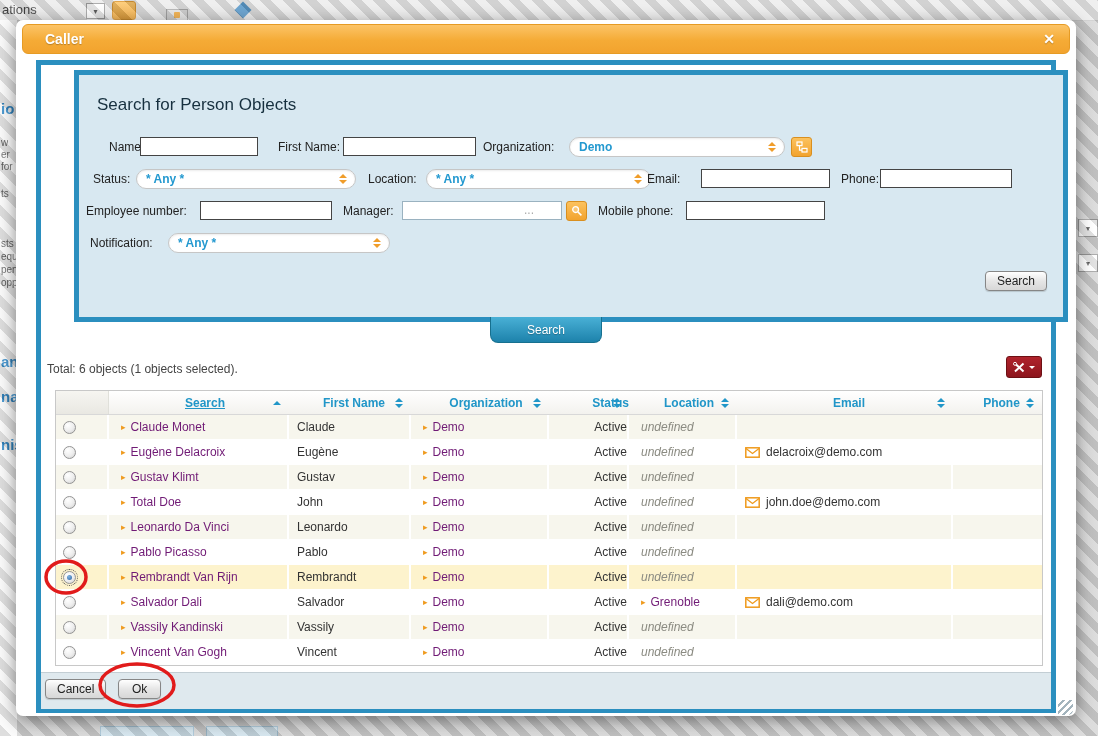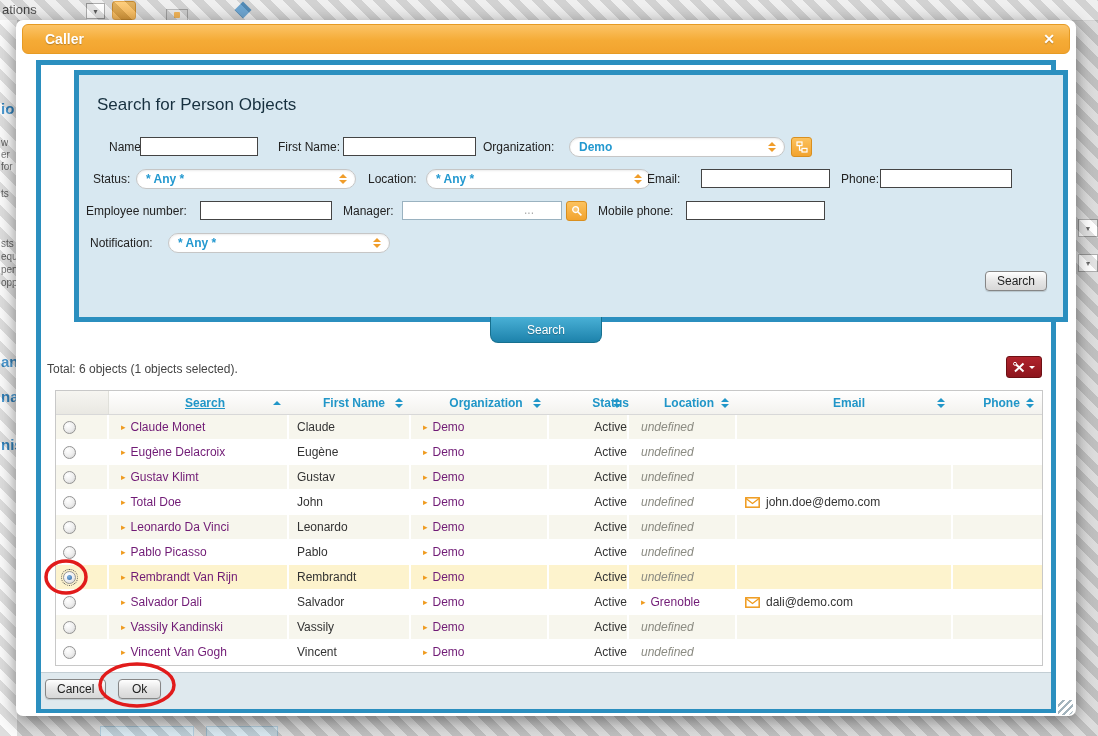--- a/index.html
+++ b/index.html
@@ -313,20 +313,27 @@
               </div>
               <div class="rcell c2">Eugène</div>
               <div class="rcell c3">
                 <span class="bullet">▸</span>
                 <span class="rlink">Demo</span>
               </div>
               <div class="rcell c4">Active</div>
               <div class="rcell c5">
                 <span class="undef">undefined</span>
               </div>
+              <div class="rcell c6">
+                <svg width="15" height="11" viewBox="0 0 15 11" class="env">
+                  <rect x="0.8" y="0.8" width="13.4" height="9.4" fill="#fff" stroke="#ef9a1d" stroke-width="1.5"></rect>
+                  <path d="M1 1.6 L7.5 6.4 L14 1.6" fill="none" stroke="#ef9a1d" stroke-width="1.3"></path>
+                </svg>
+                <span>delacroix@demo.com</span>
+              </div>
               <div class="rcell c7"></div>
             </div>
             <div class="trow alt">
               <label class="rcell c0">
                 <input type="radio" name="person-select" style="">
               </label>
               <div class="rcell c1">
                 <span class="bullet">▸</span>
                 <span class="rlink">Gustav Klimt</span>
               </div>

